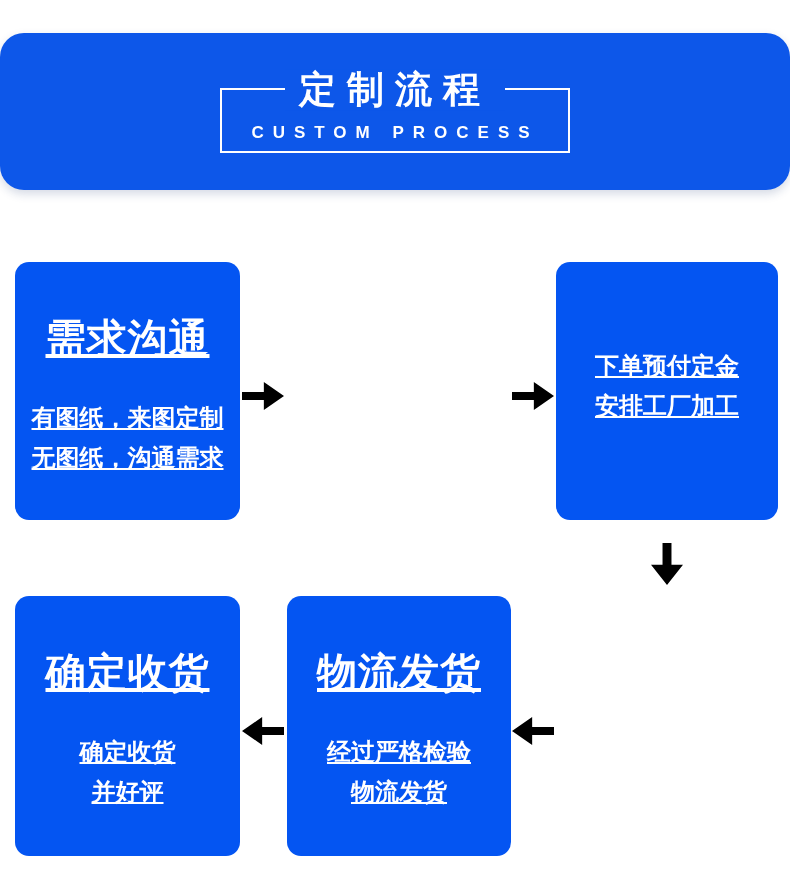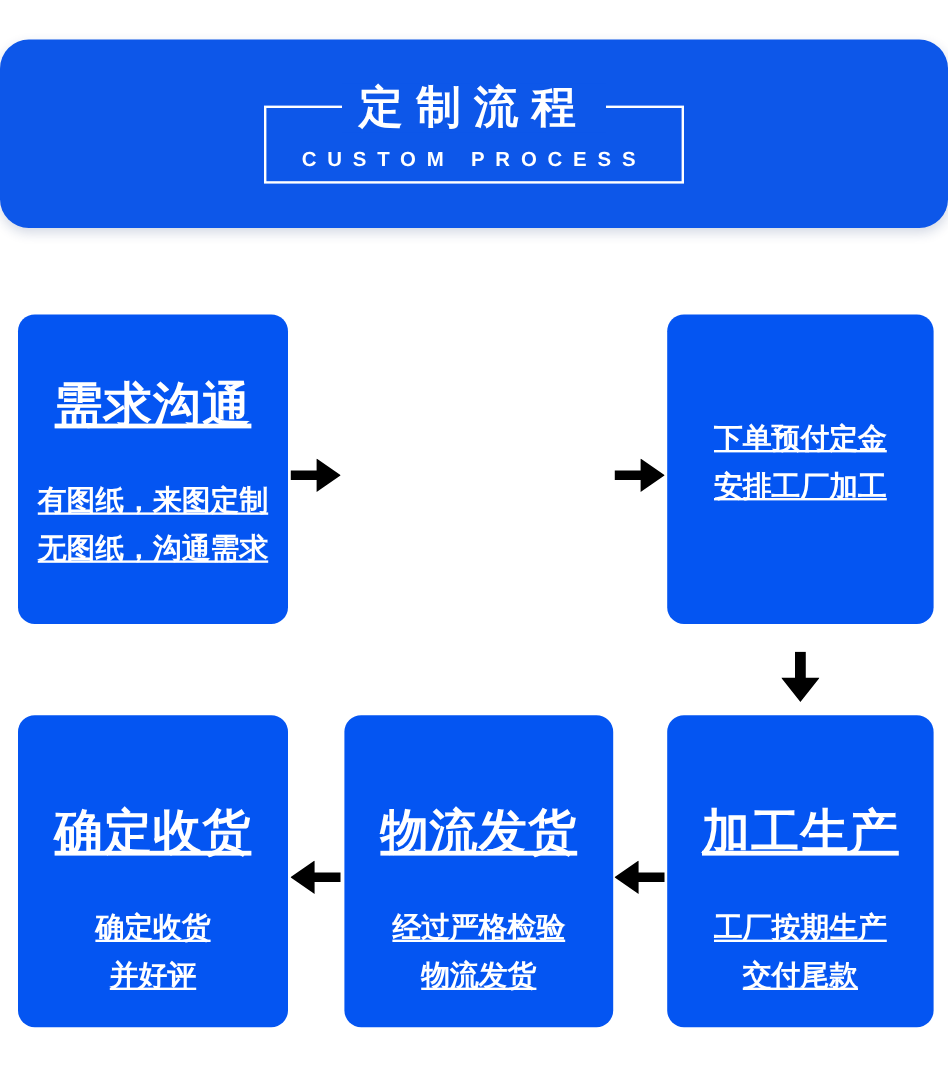--- a/index.html
+++ b/index.html
@@ -70,21 +70,21 @@
     border-radius: 14px;
     color: var(--text-white);
     text-align: center;
     display: flex;
     flex-direction: column;
     align-items: center;
     padding-top: 50px;
     text-decoration: underline;
   }
   .r1 { top: 262px; height: 258px; }
-  .r2 { top: 596px; height: 260px; justify-content: center; }
+  .r2 { top: 596px; height: 260px; }
   .c1 { left: 15px;  width: 225px; }
   .c2 { left: 287px; width: 224px; }
   .c3 { left: 556px; width: 222px; }
   .card-title {
     font-size: 40px;
     font-weight: bold;
     line-height: 1.3;
     letter-spacing: 1px;
     white-space: nowrap;
   }
@@ -147,25 +147,20 @@
     <p class="card-line first">确定收货</p>
     <p class="card-line">并好评</p>
   </section>
 
   <section class="card r2 c2">
     <h2 class="card-title">物流发货</h2>
     <p class="card-line first">经过严格检验</p>
     <p class="card-line">物流发货</p>
   </section>
 
-  <section class="card r2 c3">
-    <h2 class="card-title">加工生产</h2>
-    <p class="card-line first">工厂按期生产</p>
-    <p class="card-line">交付尾款</p>
-  </section>
 
   <div class="arrow arrow-right a1"></div>
   <div class="arrow arrow-right a2"></div>
   <div class="arrow arrow-down  a3"></div>
   <div class="arrow arrow-left  a4"></div>
   <div class="arrow arrow-left  a5"></div>
 
 </div>
 
 </body></html>

